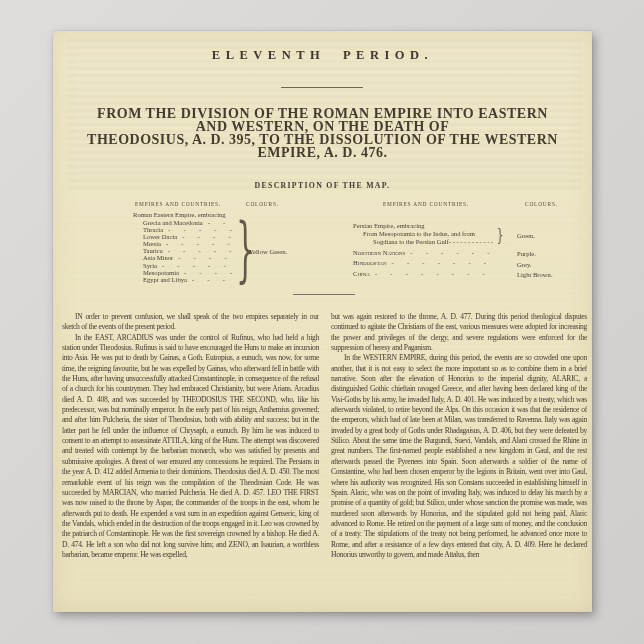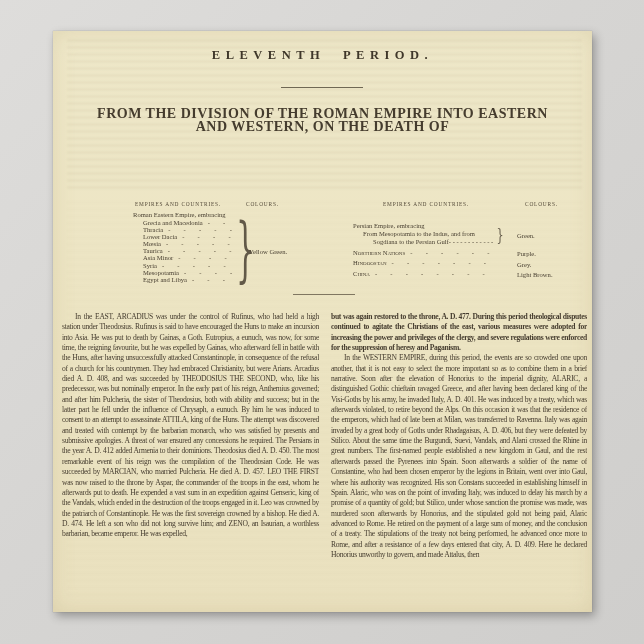--- a/index.html
+++ b/index.html
@@ -104,39 +104,41 @@
 
   
   .bodycol{
     position:absolute;top:281px;height:294px;overflow:hidden;
     font-size:7.6px;line-height:10.35px;letter-spacing:-0.3px;
     text-align:justify;color:#453c2f;
   }
   .col-left{left:9px;width:257px;}
   .col-right{left:278px;width:256px;}
   .bodycol p{margin:0;text-indent:13px;}
-  .bodycol p.noindent{text-indent:0;font-weight:bold;}
+  .bodycol p.noindent{text-indent:0;}
   .it{}
 </style>
 </head>
 <body>
 
 <div class="scene">
   <div class="page">
 
     <div class="bleed top"></div>
     <div class="bleed body"></div>
 
     <div class="title">ELEVENTH PERIOD.</div>
     <div class="title-rule"></div>
 
     <div class="subtitle">
       <div>FROM THE DIVISION OF THE ROMAN EMPIRE INTO EASTERN AND WESTERN, ON THE DEATH OF</div>
-    </div>
-
+      <div>THEODOSIUS, A. D. 395, TO THE DISSOLUTION OF THE WESTERN EMPIRE, A. D. 476.</div>
+    </div>
+
+    <div class="section-heading">DESCRIPTION OF THE MAP.</div>
 
     <div class="tbl tbl-left">
       <div class="hdr emp">EMPIRES AND COUNTRIES.</div>
       <div class="hdr col">COLOURS.</div>
       <div class="group-label">Roman Eastern Empire, embracing</div>
       <div class="rows">
         <div class="row">
             <span class="lbl">Grecia and Macedonia</span>
             <span class="ldr">-        -        -        -        -        -        -        -        -        -        -        -</span>
           </div>
@@ -202,20 +204,21 @@
           <span class="ldr">-        -        -        -        -        -        -        -        -        -        -        -</span>
         </div>
       <div class="colour-val c1">Purple.</div>
       <div class="colour-val c2">Grey.</div>
       <div class="colour-val c3">Light Brown.</div>
     </div>
 
     <div class="mid-rule"></div>
 
     <div class="bodycol col-left">
+      <p>IN order to prevent confusion, we shall speak of the two empires separately in our sketch of the events of the present period.</p>
       <p>In the EAST, ARCADIUS was under the control of Rufinus, who had held a high station under Theodosius.  Rufinus is said to have encouraged the Huns to make an incursion into Asia.  He was put to death by Gainas, a Goth.  Eutropius, a eunuch, was now, for some time, the reigning favourite, but he was expelled by Gainas, who afterward fell in battle with the Huns, after having unsuccessfully attacked Constantinople, in consequence of the refusal of a church for his countrymen.  They had embraced Christianity, but were Arians.  Arcadius died A. D. 408, and was succeeded by THEODOSIUS THE SECOND, who, like his predecessor, was but nominally emperor.  In the early part of his reign, Anthemius governed; and after him Pulcheria, the sister of Theodosius, both with ability and success; but in the latter part he fell under the influence of Chrysaph, a eunuch.  By him he was induced to consent to an attempt to assassinate ATTILA, king of the Huns.  The attempt was discovered and treated with contempt by the barbarian monarch, who was satisfied by presents and submissive apologies.  A threat of war ensured any concessions he required.  The Persians in the year A. D. 412 added Armenia to their dominions.  Theodosius died A. D. 450.  The most remarkable event of his reign was the compilation of the Theodosian Code.  He was succeeded by MARCIAN, who married Pulcheria.  He died A. D. 457.  LEO THE FIRST was now raised to the throne by Aspar, the commander of the troops in the east, whom he afterwards put to death.  He expended a vast sum in an expedition against Genseric, king of the Vandals, which ended in the destruction of the troops engaged in it.  Leo was crowned by the patriarch of Constantinople.  He was the first sovereign crowned by a bishop.  He died A. D. 474.  He left a son who did not long survive him; and ZENO, an Isaurian, a worthless barbarian, became emperor.  He was expelled,</p>
     </div>
 
     <div class="bodycol col-right">
       <p class="noindent">but was again restored to the throne, A. D. 477.  During this period theological disputes continued to agitate the Christians of the east, various measures were adopted for increasing the power and privileges of the clergy, and severe regulations were enforced for the suppression of heresy and Paganism.</p>
       <p><span>In the WESTERN EMPIRE, during this period, the events are so crowded one upon another, that it is not easy to select the more important so as to combine them in a brief narrative.  Soon after the elevation of Honorius to the imperial dignity, ALARIC, a distinguished Gothic chieftain ravaged Greece, and after having been declared king of the Visi-Goths by his army, he invaded Italy, A. D. 401.  He was induced by a treaty, which was afterwards violated, to retire beyond the Alps.  On this occasion it was that </span><span class="it">the residence of the emperors, which had of late been at Milan, was transferred to Ravenna.</span><span>  Italy was again invaded by a great body of Goths under Rhadagaisus, A. D. 406, but they were defeated by Stilico.  About the same time the Burgundi, Suevi, Vandals, and Alani crossed the Rhine in great numbers.  The first-named people established a new kingdom in Gaul, and the rest afterwards passed the Pyrenees into Spain.  Soon afterwards a soldier of the name of Constantine, who had been chosen emperor by the legions in Britain, went over into Gaul, where his authority was recognized.  His son Constans succeeded in establishing himself in Spain.  Alaric, who was on the point of invading Italy, was induced to delay his march by a promise of a quantity of gold; but Stilico, under whose sanction the promise was made, was murdered soon afterwards by Honorius, and the stipulated gold not being paid, Alaric advanced to Rome.  He retired on the payment of a large sum of money, and the conclusion of a treaty.  The stipulations of the treaty not being performed, he advanced once more to Rome, and after a resistance of a few days entered that city, A. D. 409.  Here he declared Honorius unworthy to govern, and made Attalus, then</span></p>
     </div>
 
   </div>
 </div>

